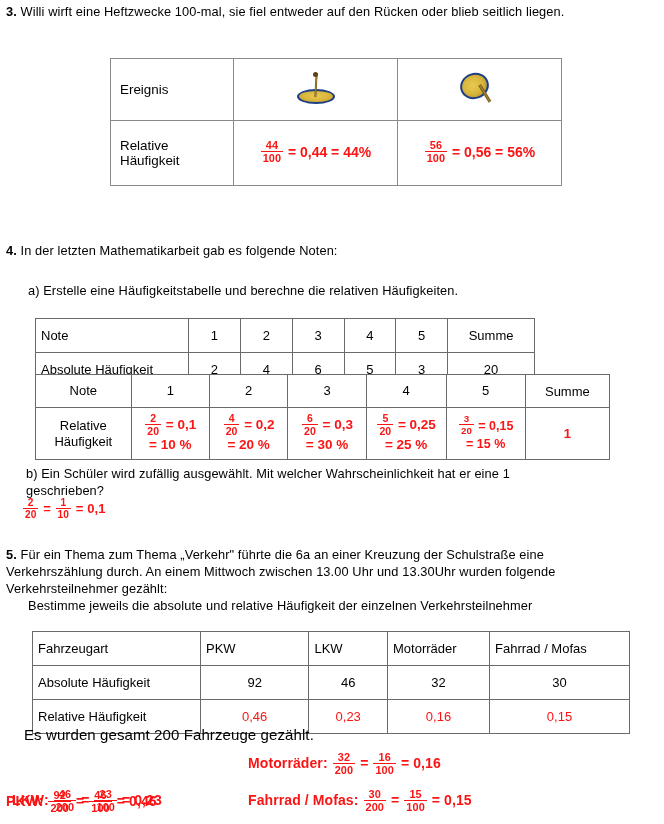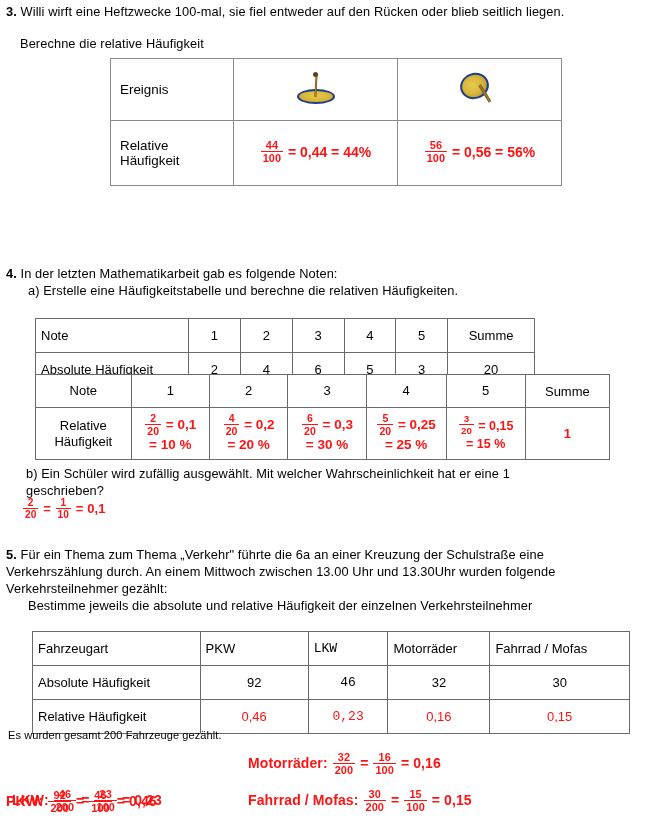--- a/index.html
+++ b/index.html
@@ -116,21 +116,21 @@
   #tbl-verkehr td {
     height: 17px;
     font-size: 13px;
   }
   #tbl-verkehr td.label {
     text-align: left;
     padding-left: 5px;
     width: 178px;
   }
   #tbl-verkehr td.c-pkw { width: 110px; }
-  #tbl-verkehr td.c-lkw { width: 72px; font-family: Liberation Mono, monospace; }
+  #tbl-verkehr td.c-lkw { width: 72px; }
   #tbl-verkehr td.c-mot { width: 92px; }
   #tbl-verkehr td.c-rad { width: 146px; }
   #tbl-verkehr tr.hdr td.c-pkw,
   #tbl-verkehr tr.hdr td.c-lkw,
   #tbl-verkehr tr.hdr td.c-mot,
   #tbl-verkehr tr.hdr td.c-rad {
     text-align: left;
     padding-left: 5px;
   }
 
@@ -242,21 +242,20 @@
 </style>
 </head>
 <body>
 
 <div class="page">
 
   <div class="txt" style="left:6px; top:4px;">
     <span class="num">3.</span><span>&nbsp;</span><span>Willi wirft eine Heftzwecke 100-mal, sie fiel entweder auf den Rücken oder blieb seitlich liegen.</span>
   </div>
 
-  <div class="txt" style="left:20px; top:36px;">Berechne die relative Häufigkeit</div>
 
   <table id="tbl-ereignis">
     <tbody>
         <tr class="r-event">
       <td class="label">Ereignis</td>
       <td>
         <span class="tack-wrap tack-back">
           <span class="disc"></span><span class="pin"></span><span class="pinhead"></span>
         </span>
       </td>
@@ -286,21 +285,21 @@
             <span class="n">56</span>
             <span class="d">100</span>
           </span>
           <span>= 0,56 = 56%</span>
         </span>
       </td>
     </tr>
   </tbody>
     </table>
 
-  <div class="txt" style="left:6px; top:243px;margin-top:23px;">
+  <div class="txt" style="left:6px; top:243px;">
     <span class="num">4.</span><span>&nbsp;</span><span>In der letzten Mathematikarbeit gab es folgende Noten:</span>
   </div>
   <div class="txt" style="left:28px; top:283px;">a) Erstelle eine Häufigkeitstabelle und berechne die relativen Häufigkeiten.</div>
 
   <table id="tbl-noten">
     <tbody>
         <tr class="hdr">
       <td class="label">Note</td>
       <td class="g">1</td>
       <td class="g">2</td>
@@ -445,21 +444,21 @@
     <tr>
       <td class="label">Relative  Häufigkeit</td>
       <td class="c-pkw red">0,46</td>
       <td class="c-lkw red">0,23</td>
       <td class="c-mot red">0,16</td>
       <td class="c-rad red">0,15</td>
     </tr>
   </tbody>
     </table>
 
-  <div class="txt" style="left:8px; top:727px; font-size:11px;">Es wurden gesamt 200 Fahrzeuge gezählt.</div>
+  <div class="txt" style="left:24px; top:727px; font-size:15px;">Es wurden gesamt 200 Fahrzeuge gezählt.</div>
 
   <div class="txt" style="left:6px; top:752px;margin-top:38px;">
     <span class="expr red">
       <span>PKW:</span>
       <span class="frac">
         <span class="n">92</span>
         <span class="d">200</span>
       </span>
       <span>=</span>
       <span class="frac">

